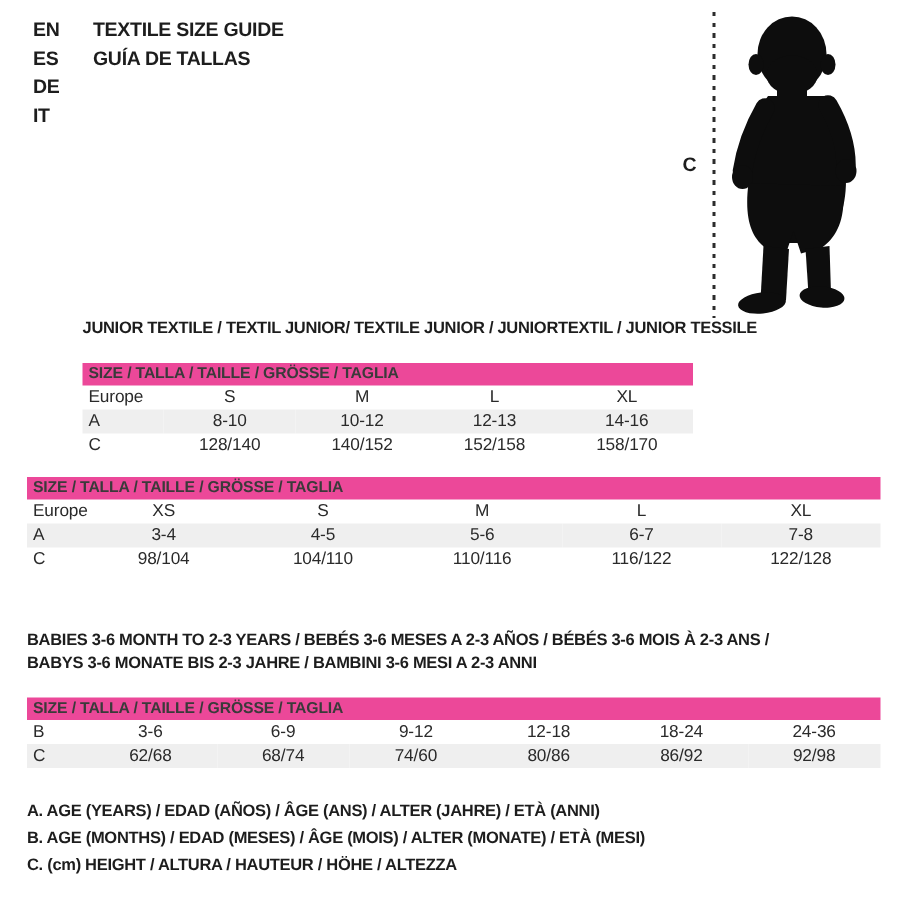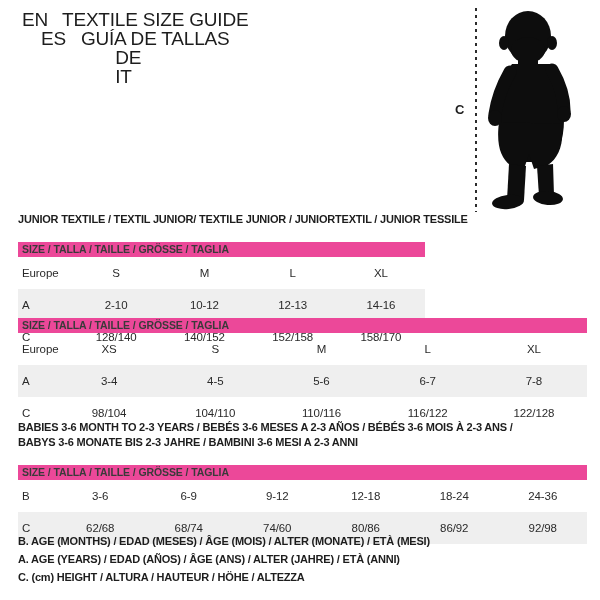--- a/index.html
+++ b/index.html
@@ -5,39 +5,39 @@
   html,body{margin:0;padding:0;}
   body{
     width:600px;height:600px;position:relative;overflow:hidden;
     background:#ffffff;color:#1d1d1d;
     font-family:"Liberation Sans", sans-serif;
     -webkit-font-smoothing:antialiased;
   }
   
   .langs{position:absolute;top:10px;left:22px;}
   .lang-row{display:flex;height:19px;align-items:center;
-    font-size:19px;font-weight:400;letter-spacing:-0.2px;white-space:nowrap;justify-content:center;}
+    font-size:13px;font-weight:700;letter-spacing:-0.2px;white-space:nowrap;}
   .lang-row .code{width:40px;flex:0 0 40px;}
   
   .height-line{position:absolute;left:475px;top:8px;width:2px;height:204px;
     background:repeating-linear-gradient(to bottom,#2c2c2c 0 3px,transparent 3px 7px);}
   .c-label{position:absolute;left:455px;top:102px;font-size:13px;font-weight:700;}
   .baby{position:absolute;left:484px;top:6px;width:96px;height:206px;}
   
   .sec{position:absolute;left:18px;}
-  .sec.junior{top:212px;width:407px;}
+  .sec.junior{top:212px;width:407px;margin-left:37px;}
   .sec.children{top:318px;width:569px;}
   .sec.babies{top:420px;width:569px;}
   .sec-title{font-size:11px;font-weight:700;line-height:15px;
     letter-spacing:-0.2px;white-space:nowrap;margin-bottom:15px;}
   .size-bar{height:15px;line-height:15px;background:#ec4899;color:#3a3a3a;
     font-size:10.5px;font-weight:700;letter-spacing:-0.1px;padding-left:4px;
     box-sizing:border-box;white-space:nowrap;overflow:hidden;}
   table.szt{border-collapse:collapse;table-layout:fixed;width:100%;}
-  table.szt td{font-size:11.5px;height:32px;text-align:center;padding:0;
+  table.szt td{font-size:11.5px;height:16px;text-align:center;padding:0;
     color:#2a2a2a;letter-spacing:-0.1px;white-space:nowrap;}
   table.szt td.lbl{text-align:left;padding-left:4px;overflow:visible;}
   table.szt tbody tr:nth-child(2n){background:#efefef;}
   
   .footnotes{position:absolute;left:18px;top:532px;}
   .footnote-line{font-size:11px;font-weight:700;line-height:18px;
     letter-spacing:-0.2px;white-space:nowrap;}
 </style>
 </head>
 <body>
@@ -105,21 +105,21 @@
         <tr>
           <td class="lbl">Europe</td>
           <td>S</td>
           <td>M</td>
           <td>L</td>
           <td>XL</td>
         </tr>
 
         <tr>
           <td class="lbl">A</td>
-          <td>2-10</td>
+          <td>8-10</td>
           <td>10-12</td>
           <td>12-13</td>
           <td>14-16</td>
         </tr>
 
         <tr>
           <td class="lbl">C</td>
           <td>128/140</td>
           <td>140/152</td>
           <td>152/158</td>
@@ -209,18 +209,18 @@
           <td>80/86</td>
           <td>86/92</td>
           <td>92/98</td>
         </tr>
       </tbody>
   </table>
 </div>
 
 <div class="footnotes">
 
+    <div class="footnote-line">A. AGE (YEARS) / EDAD (AÑOS) / ÂGE (ANS) / ALTER (JAHRE) / ETÀ (ANNI)</div>
+
     <div class="footnote-line">B. AGE (MONTHS) / EDAD (MESES) / ÂGE (MOIS) / ALTER (MONATE) / ETÀ (MESI)</div>
-
-    <div class="footnote-line">A. AGE (YEARS) / EDAD (AÑOS) / ÂGE (ANS) / ALTER (JAHRE) / ETÀ (ANNI)</div>
 
     <div class="footnote-line">C. (cm) HEIGHT / ALTURA / HAUTEUR / HÖHE / ALTEZZA</div>
   </div>
 
 </body></html>

